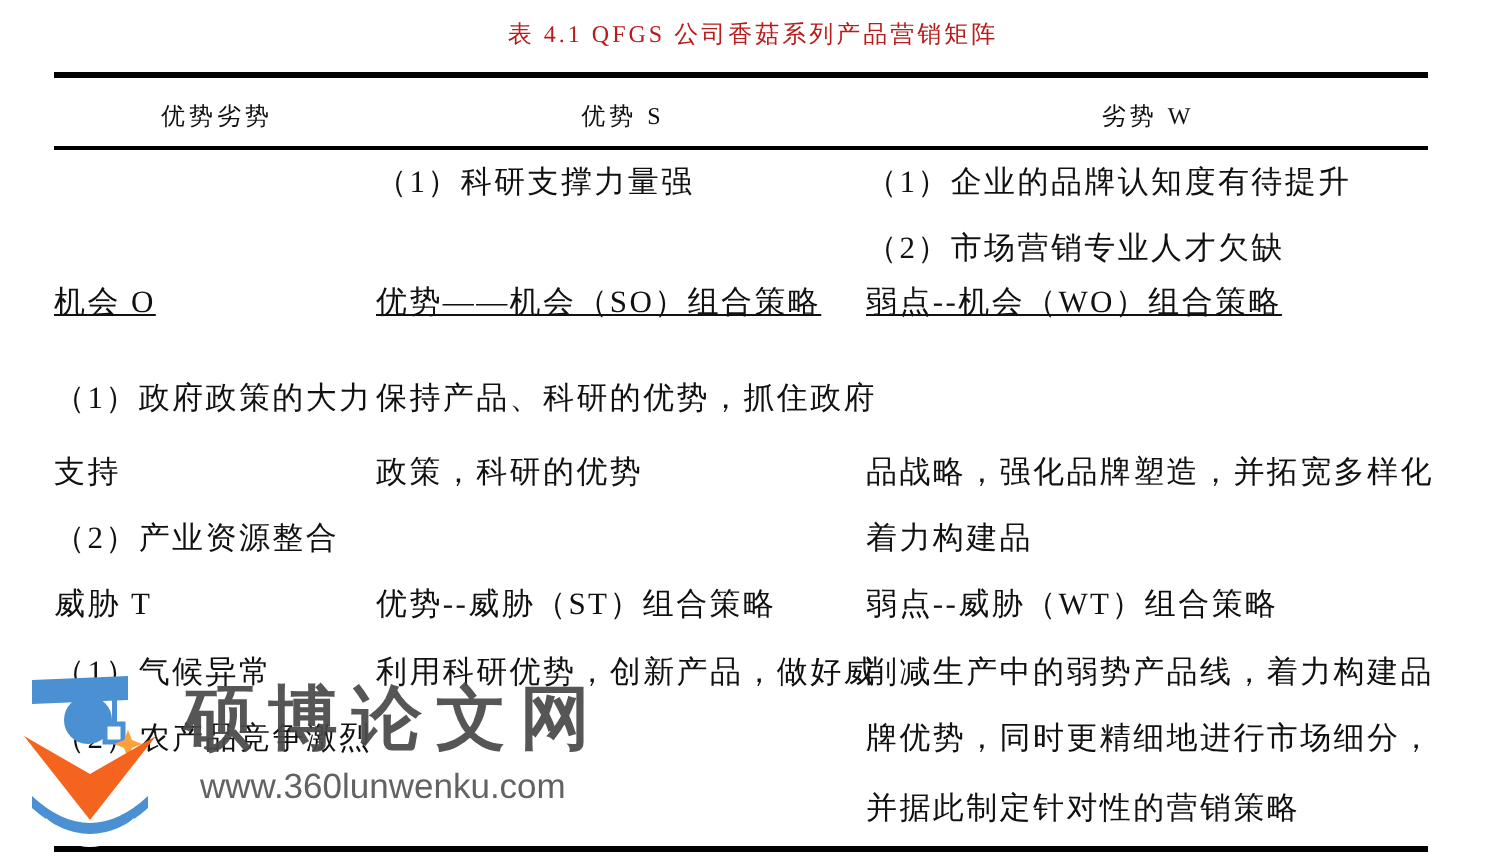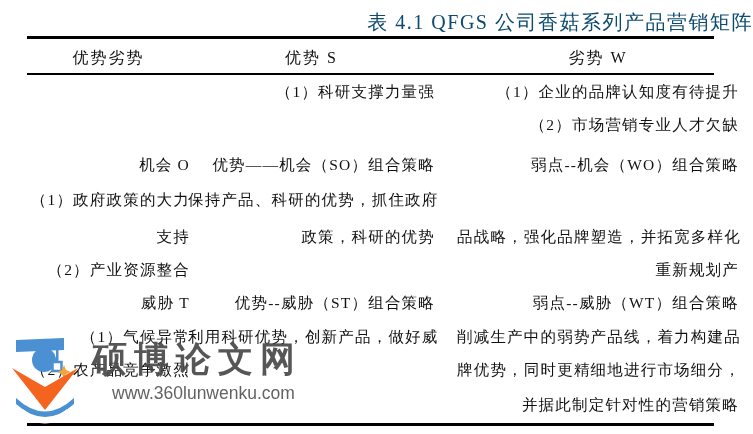--- a/index.html
+++ b/index.html
@@ -1,49 +1,49 @@
 <!DOCTYPE html>
 <html><head>
 <meta charset="utf-8">
 <style>
   html,body{margin:0;padding:0;background:#fff;}
   .page{
     position:relative;width:753px;height:434px;background:#ffffff;overflow:hidden;
     font-family:"Liberation Serif","DejaVu Serif",serif;color:#111;
   }
   .title{
-    position:absolute;top:9px;left:0;width:100%;text-align:right;
-    font-size:20px;letter-spacing:1.5px;color:#0c4a6e;
+    position:absolute;top:9px;left:0;width:100%;text-align:center;
+    font-size:12px;letter-spacing:1.5px;color:#b91c1c;
   }
   .rule{position:absolute;left:27px;width:687px;background:#000;}
   .rule-top{top:36px;height:3px;}
   .rule-mid{top:73px;height:2px;}
   .rule-bottom{top:423px;height:3px;}
   .hdr{
     position:absolute;top:47px;height:22px;line-height:22px;
-    text-align:center;font-size:16px;letter-spacing:2px;white-space:nowrap;
+    text-align:center;font-size:12px;letter-spacing:2px;white-space:nowrap;
   }
   .line{
-    position:absolute;height:22px;line-height:22px;text-align:right;
+    position:absolute;height:22px;line-height:22px;text-align:left;
     font-size:15.5px;letter-spacing:1.2px;white-space:nowrap;
   }
   .c1{left:27px;width:163px;}
   .c2{left:188px;width:247px;}
-  .c3{left:433px;width:282px;margin-left:24px;}
-  .l1{top:81px;}.l2{top:114px;}.l3{top:154px;}.l4{top:189px;}.l5{top:226px;}
+  .c3{left:433px;width:282px;}
+  .l1{top:81px;}.l2{top:114px;}.l3{top:141px;text-decoration:underline;}.l4{top:189px;}.l5{top:226px;}
   .l6{top:259px;}.l7{top:292px;}.l8{top:326px;}.l9{top:359px;}.l10{top:394px;}
   .watermark{position:absolute;left:0;top:0;width:753px;height:434px;pointer-events:none;}
   .wm-logo{position:absolute;left:6px;top:331px;}
   .wm-name{
     position:absolute;left:92px;top:336px;
     font-family:Liberation Mono, monospace;
     font-weight:bold;font-size:35px;color:#4a4a4a;letter-spacing:7px;opacity:.93;white-space:nowrap;
   }
   .wm-url{
-    position:absolute;left:112px;top:383px;
+    position:absolute;left:100px;top:383px;
     font-family:"Liberation Sans","DejaVu Sans",sans-serif;
     font-size:17.5px;color:#575757;opacity:.93;white-space:nowrap;
   }
 </style>
 </head>
 <body>
 
 <div class="page">
 
   <div class="title">表 4.1 QFGS 公司香菇系列产品营销矩阵</div>
@@ -68,21 +68,21 @@
   <div class="line c2 l3">优势——机会（SO）组合策略</div>
   <div class="line c2 l4">保持产品、科研的优势，抓住政府</div>
   <div class="line c2 l5">政策，科研的优势</div>
   <div class="line c2 l7">优势--威胁（ST）组合策略</div>
   <div class="line c2 l8">利用科研优势，创新产品，做好威</div>
 
   <div class="line c3 l1">（1）企业的品牌认知度有待提升</div>
   <div class="line c3 l2">（2）市场营销专业人才欠缺</div>
   <div class="line c3 l3">弱点--机会（WO）组合策略</div>
   <div class="line c3 l5">品战略，强化品牌塑造，并拓宽多样化</div>
-  <div class="line c3 l6">重新规划产</div>
+  <div class="line c3 l6">着力构建品</div>
   <div class="line c3 l8">削减生产中的弱势产品线，着力构建品</div>
   <div class="line c3 l7">弱点--威胁（WT）组合策略</div>
   <div class="line c3 l10">并据此制定针对性的营销策略</div>
   <div class="line c3 l9">牌优势，同时更精细地进行市场细分，</div>
 
   <div class="watermark">
     <svg class="wm-logo" width="92" height="102" viewBox="0 0 92 102">
 
       <g>
         <ellipse cx="38" cy="29" rx="12" ry="12" fill="#4a90d2"></ellipse>

